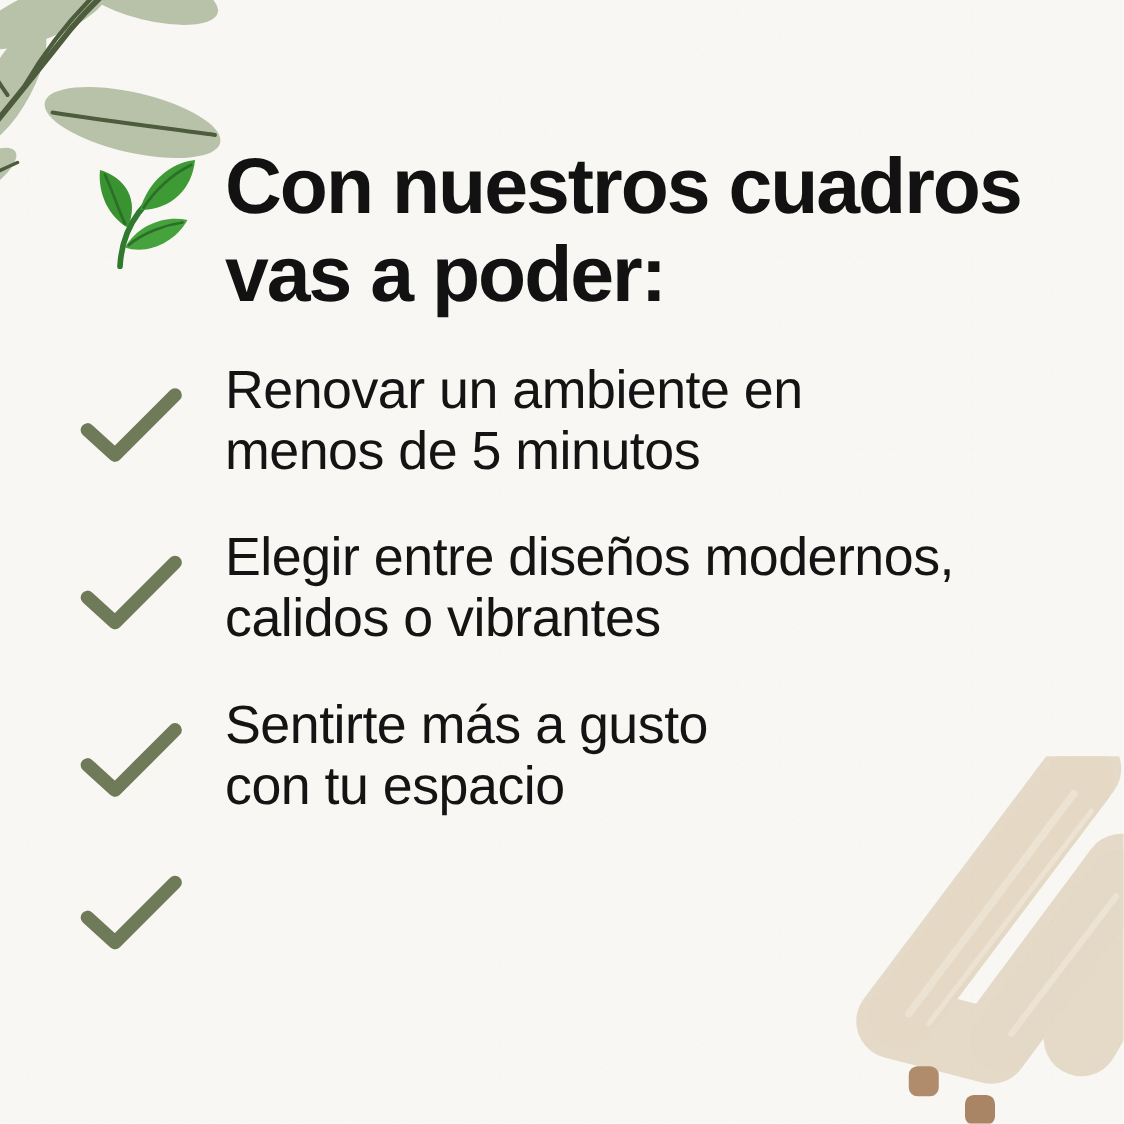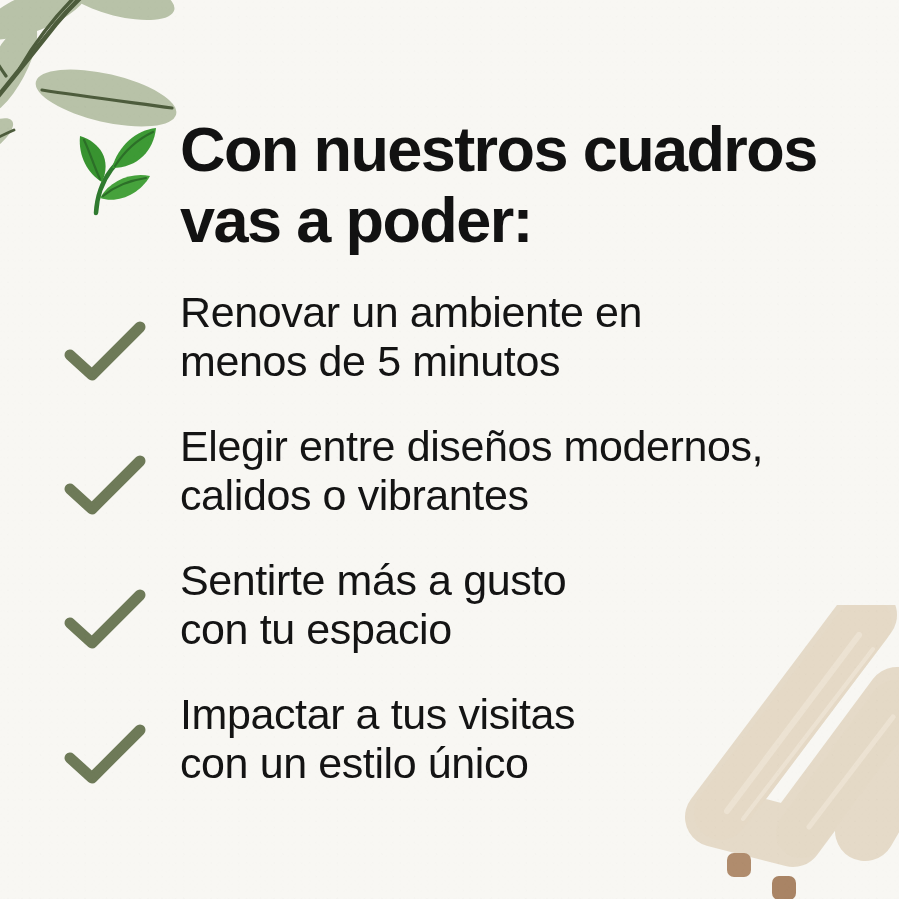--- a/index.html
+++ b/index.html
@@ -102,21 +102,21 @@
     position: absolute;
     left: 60px;
     top: 288px;
     width: 835px;
     list-style: none;
     margin: 0;
     padding: 0;
   }
   .benefit-item {
     display: flex;
-    align-items: flex-end;
+    align-items: center;
     margin-bottom: 37px;
   }
   .benefit-item:last-child {
     margin-bottom: 0;
   }
   .check-icon {
     flex: 0 0 92px;
     width: 92px;
     height: 66px;
     margin-top: 8px;
@@ -211,20 +211,18 @@
         <path d="M10 36 L32 56 L80 8" fill="none" stroke="#6e7a58" stroke-width="11" stroke-linecap="round" stroke-linejoin="round"></path>
       </svg>
       <div class="benefit-text">Sentirte más a gusto
 con tu espacio</div>
     </li>
 
     <li class="benefit-item">
       <svg class="check-icon" viewBox="0 0 92 66">
         <path d="M10 36 L32 56 L80 8" fill="none" stroke="#6e7a58" stroke-width="11" stroke-linecap="round" stroke-linejoin="round"></path>
       </svg>
-      <div class="benefit-text">Impactar a tus visitas
-con un estilo único</div>
     </li>
 
   </ul>
 
   <div id="paper-grain"></div>
 </div>
 
 </body></html>

